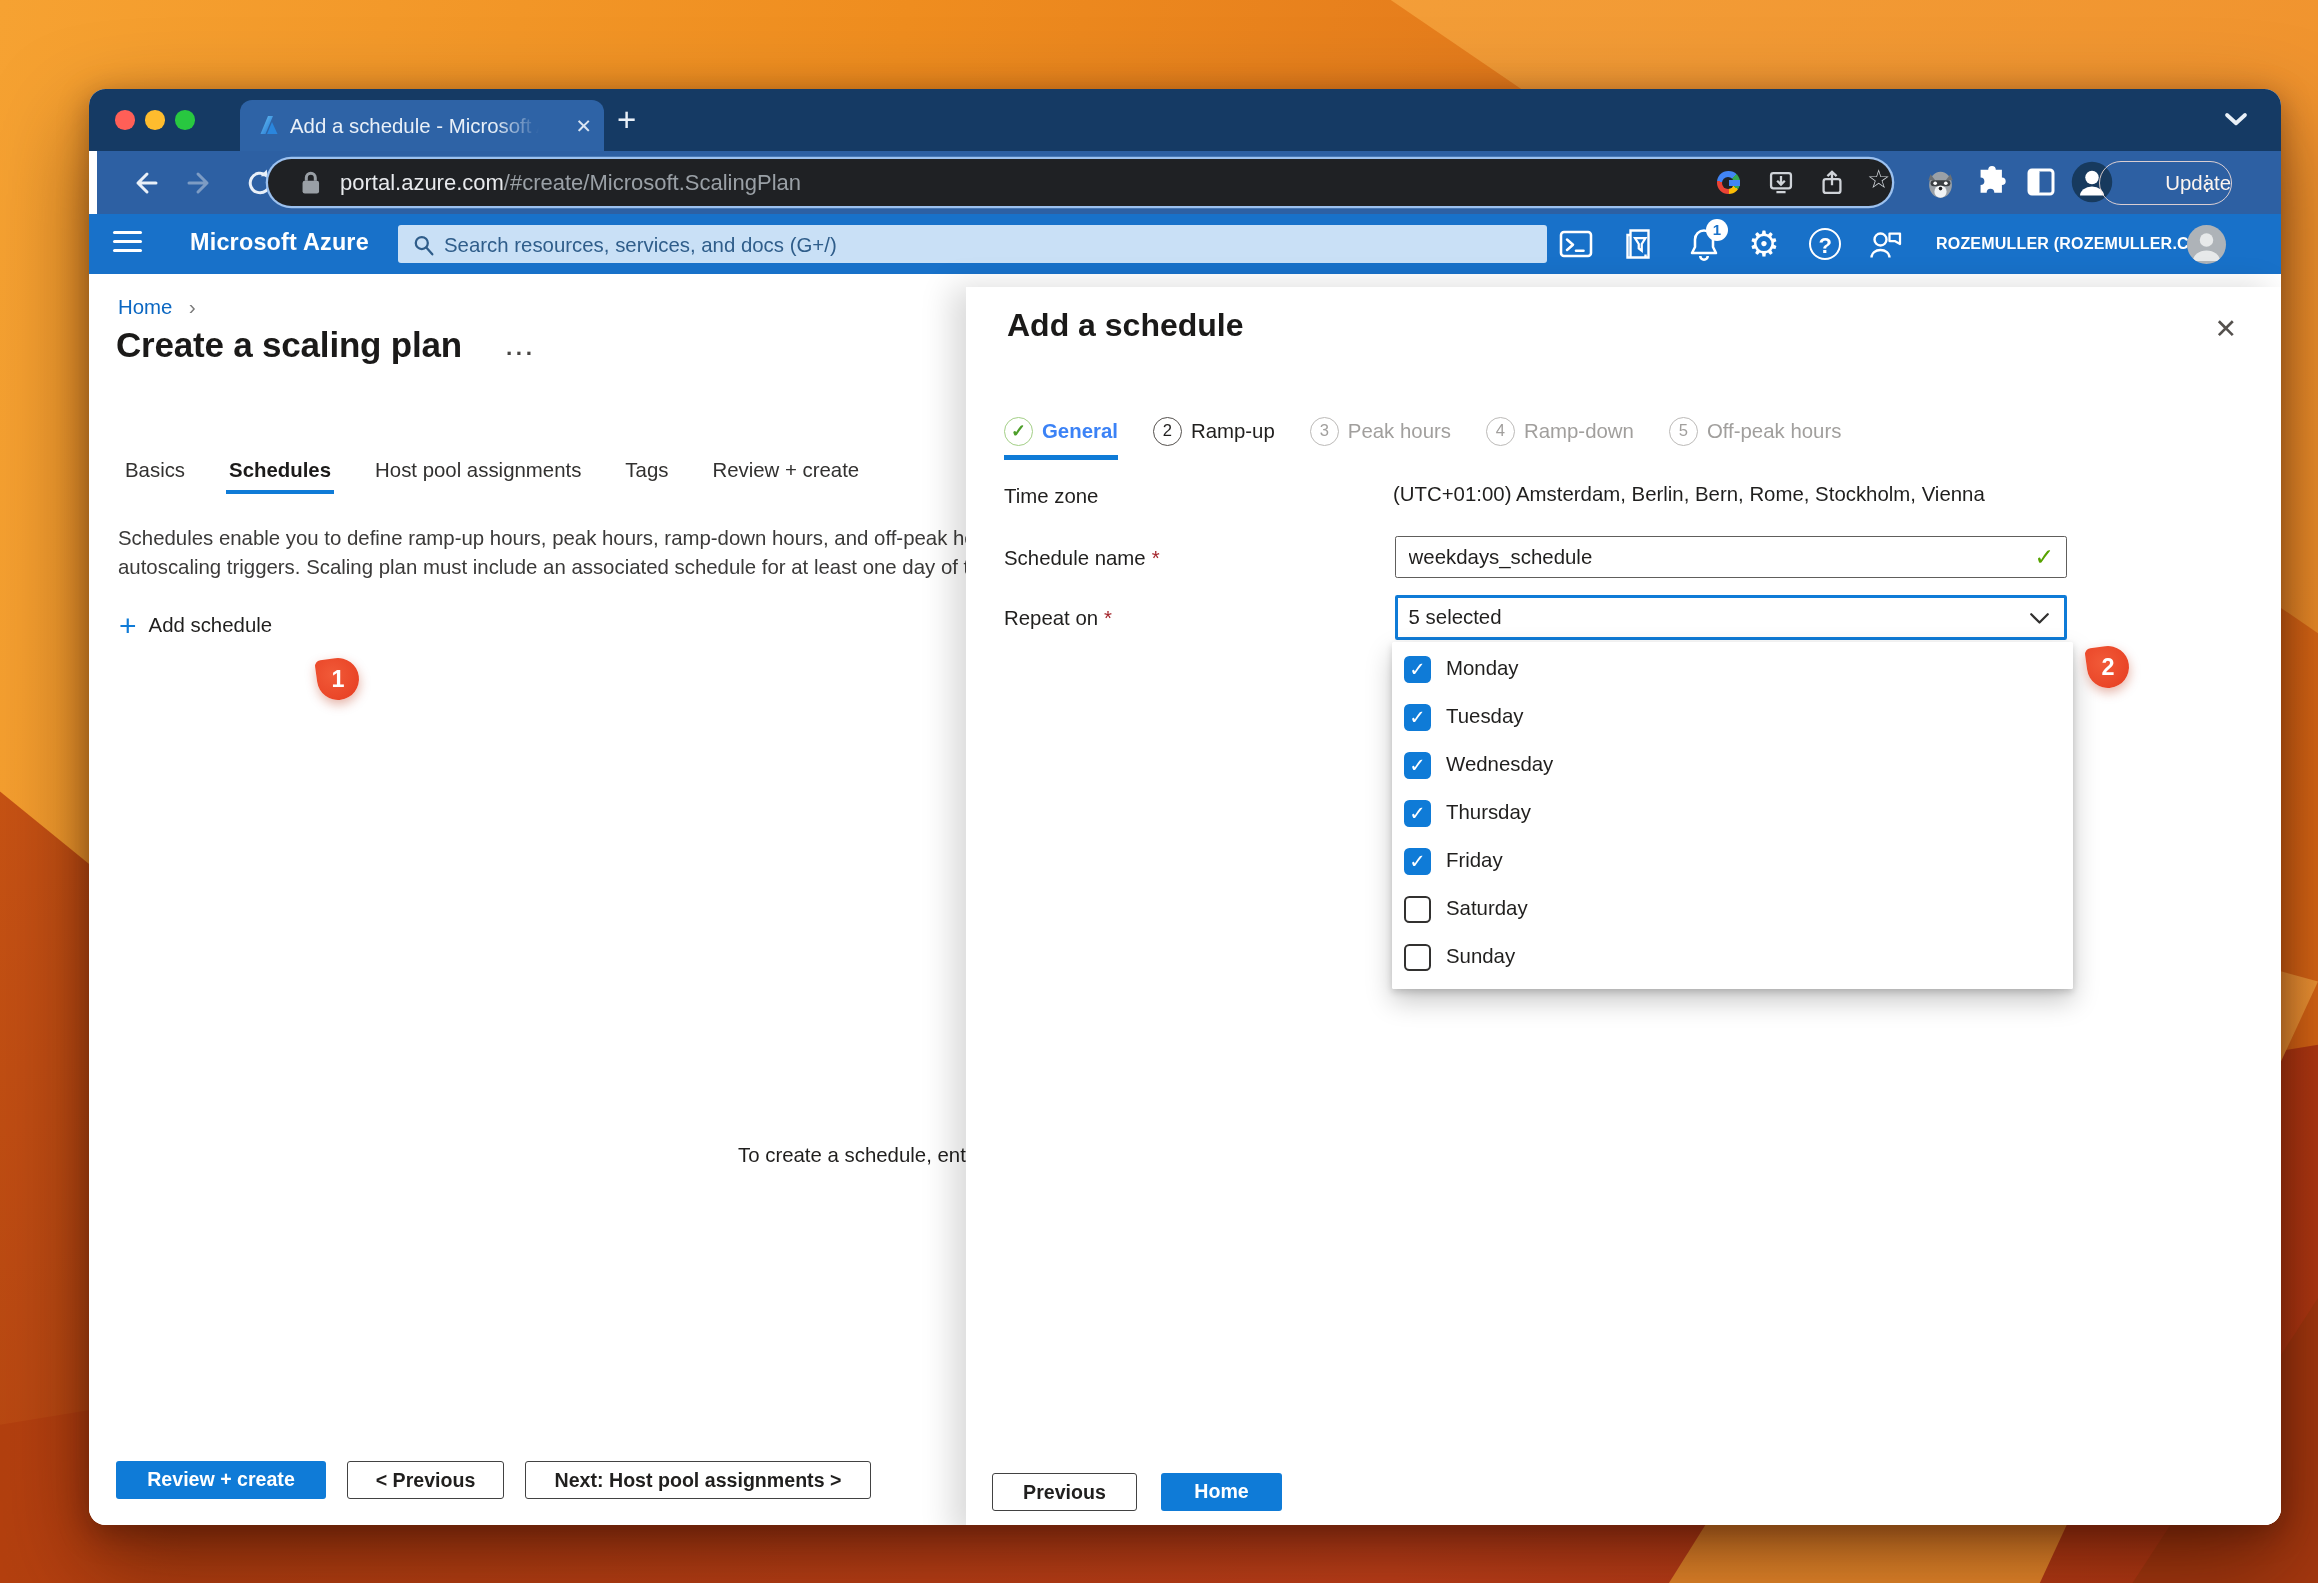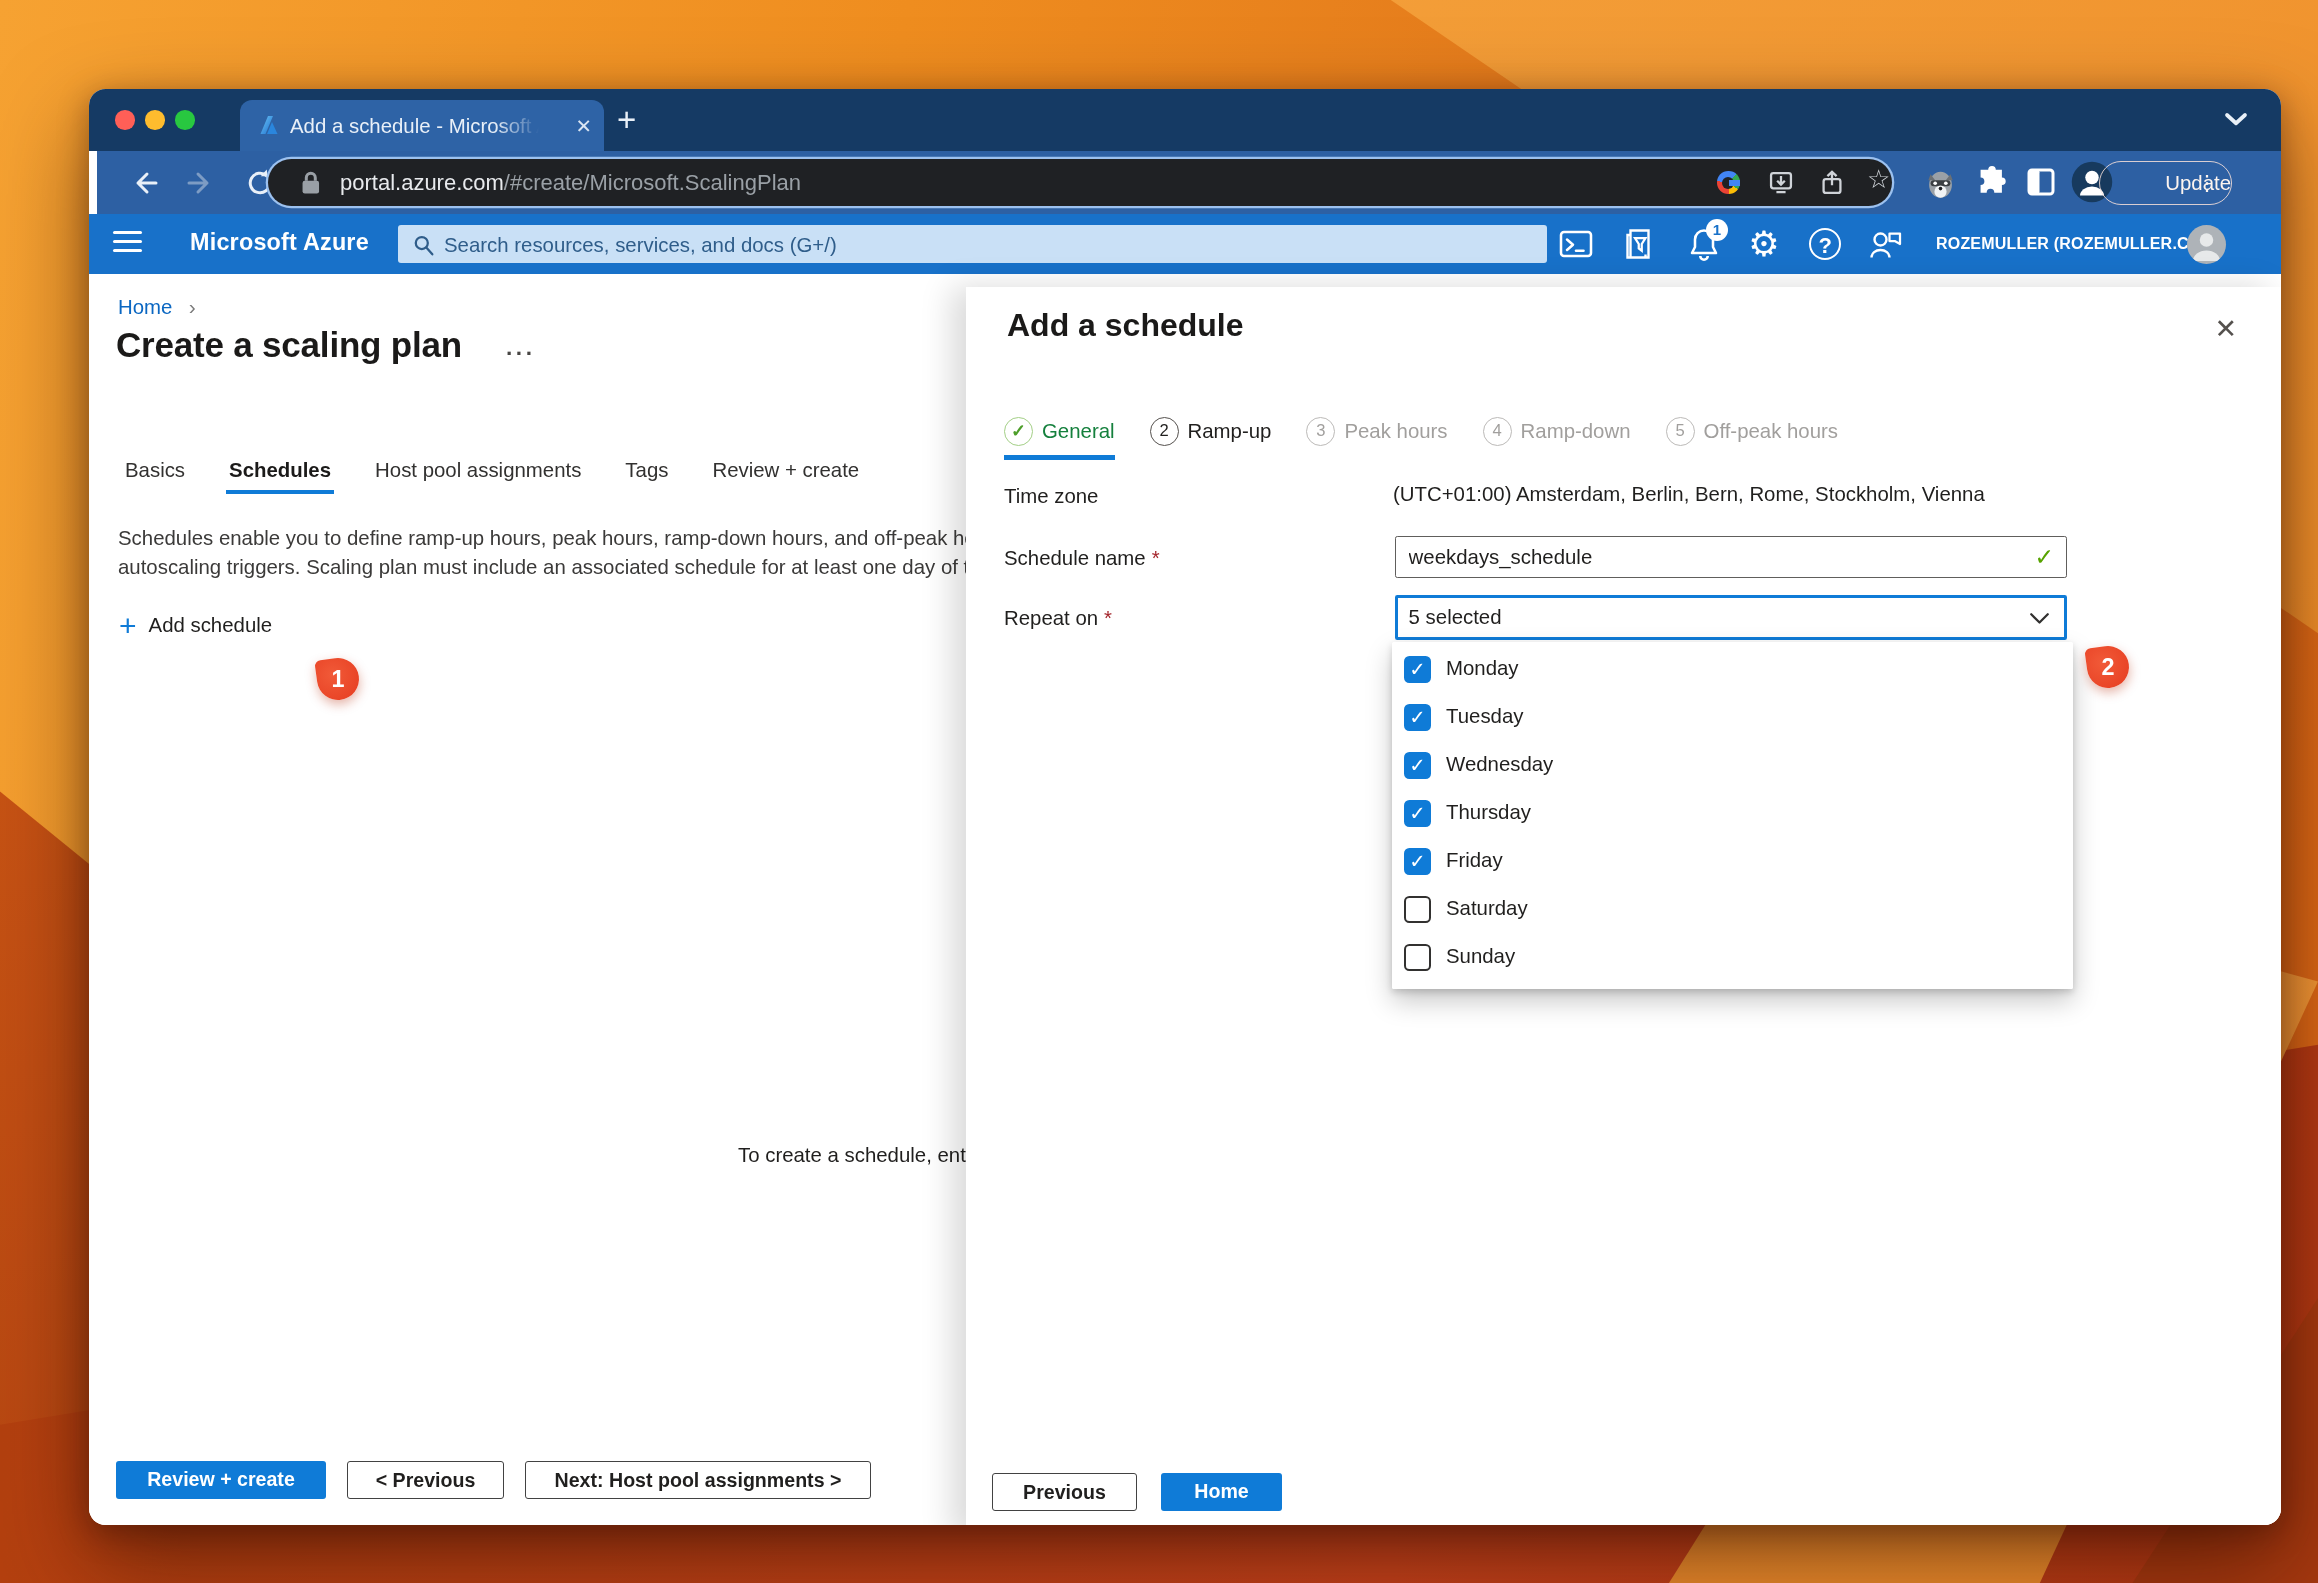--- a/index.html
+++ b/index.html
@@ -86,21 +86,21 @@
   .btn.ghost{background:#fff;color:#201f1e;border:1.5px solid #424242;}
   
   .panel{position:absolute;left:877px;top:12px;right:0;height:100%;background:#fff;
     box-shadow:-13.6px 0 30px rgba(0,0,0,.15);}
   .pnl-title{position:absolute;left:41px;top:19.6px;font-size:32px;font-weight:600;color:#1b1a19;}
   .pnl-close{position:absolute;right:44px;top:26px;font-size:27px;font-weight:300;color:#55514e;}
   .steps{position:absolute;left:38px;top:130px;display:flex;gap:35px;}
   .step{display:flex;align-items:center;gap:9px;position:relative;padding-bottom:13.6px;white-space:nowrap;}
   .scirc{width:29px;height:29px;border-radius:50%;box-sizing:border-box;text-align:center;font-size:16.6px;line-height:26px;}
   .step.done .scirc{border:1.5px solid #a3cf86;color:#4d9e2a;font-size:18px;font-weight:700;}
-  .step.done .slab{font-weight:400;color:#15803d;}
+  .step.done .slab{font-weight:700;color:#3b82f6;}
   .step.done::after{content:"";position:absolute;left:0;right:0;bottom:0;height:4.5px;background:#0f7bd7;}
   .step.next .scirc{border:1.5px solid #55514e;color:#201f1e;}
   .step.next .slab{color:#201f1e;}
   .step.off .scirc{border:1.5px solid #bcbab8;color:#a19f9d;}
   .step.off .slab{color:#a19f9d;}
   .slab{font-size:20.4px;}
   .frow-label{position:absolute;left:38px;font-size:20.4px;color:#201f1e;}
   .req{color:#a4262c;margin-left:6px;}
   .fvalue{position:absolute;left:427px;font-size:20.4px;color:#201f1e;white-space:nowrap;}
   .txtinput{position:absolute;left:429px;top:249px;width:672px;height:42px;border:1.5px solid #605e5c;border-radius:2.3px;

